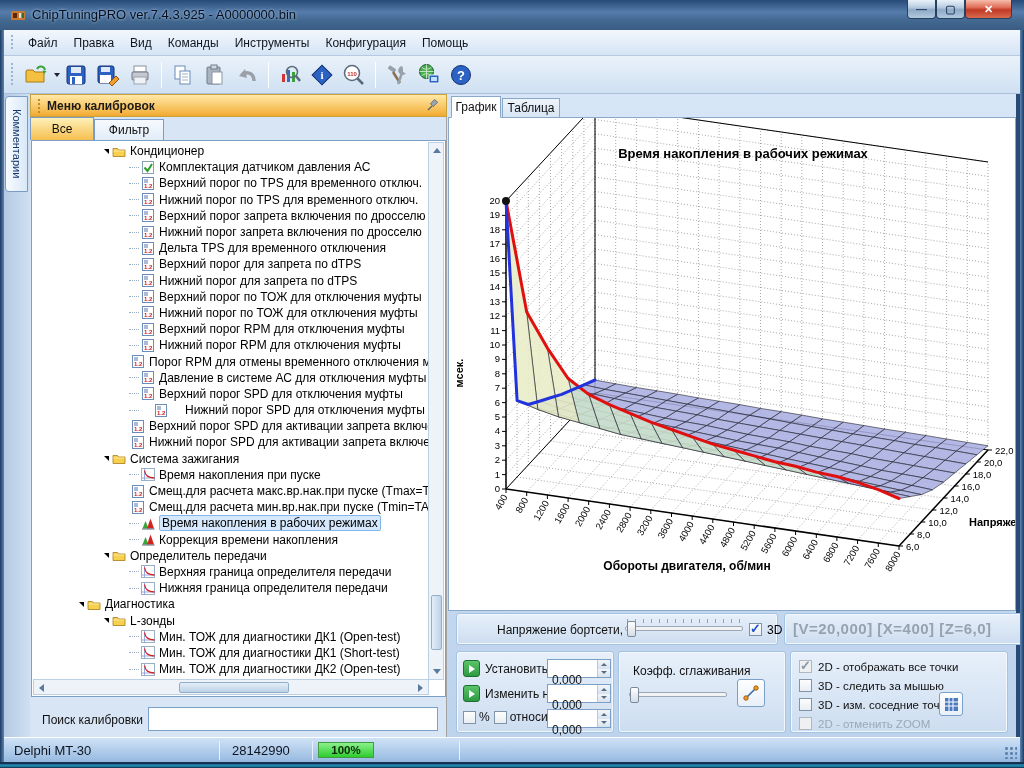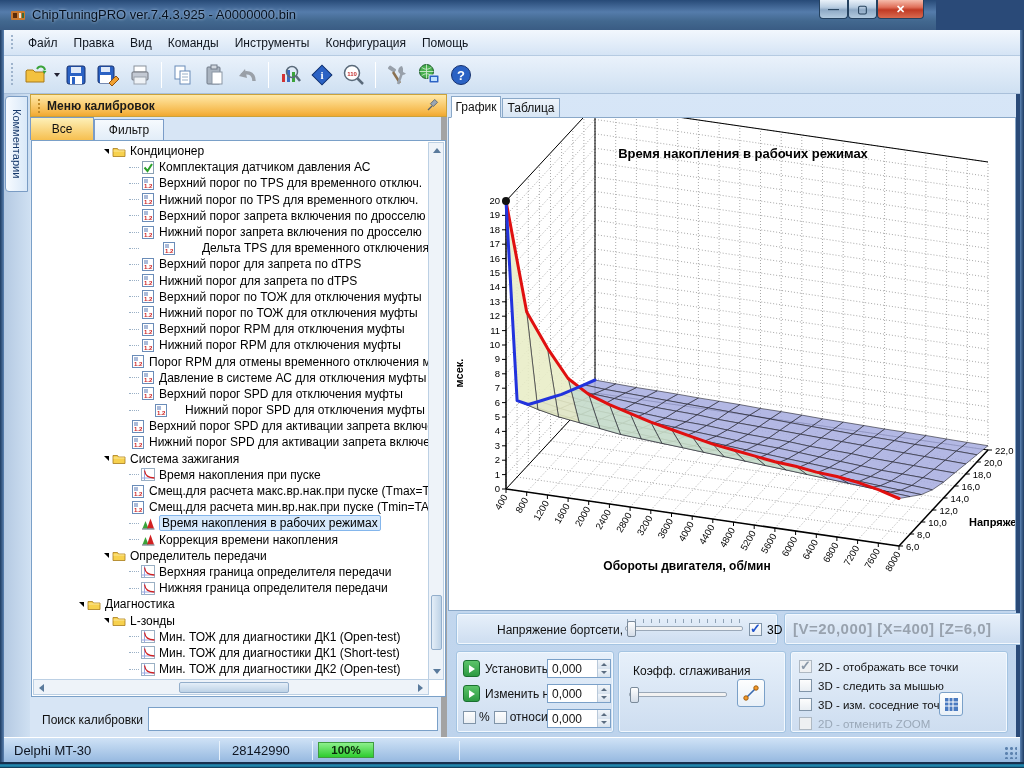--- a/index.html
+++ b/index.html
@@ -1,21 +1,21 @@
 <!DOCTYPE html>
 <html><head>
 <meta charset="utf-8">
 <style>
   * { box-sizing: border-box; margin:0; padding:0; }
   html,body { width:1024px; height:768px; overflow:hidden; }
   body { font-family:"Liberation Sans", sans-serif; font-size:12px; background:#2a4a78; position:relative; }
   .abs { position:absolute; }
 
   
-  #titlebar { left:0; top:0; width:936px; height:30px;
+  #titlebar { left:0; top:0; width:1024px; height:30px;
     background:linear-gradient(180deg,#27497六 0,#4d74a4 45%,#3a5f8d);
     background:linear-gradient(180deg,#274a77 0%,#557cab 40%,#42688f 70%,#3a5c84 100%);}
   #app-icon { left:10px; top:7px; width:16px; height:16px; }
   #title-text { left:32px; top:7px; color:#06101e; font-size:13px; text-shadow:0 0 3px #b9cfe8; white-space:nowrap; }
   .winbtns { right:12px; top:0; height:19px; display:flex; position:absolute; }
   .winbtn { height:19px; border:1px solid #24415f; border-top:none; border-radius:0 0 4px 4px;
     display:flex; align-items:center; justify-content:center; color:#fff; font-size:11px; font-weight:bold;
     background:linear-gradient(180deg,#e9f1f9 0%,#b9cde1 40%,#8ea9c5 55%,#b2cadf 100%); color:#29455f;}
   .winbtn.min { width:29px;} .winbtn.max { width:29px;}
   .winbtn.close { width:47px; background:linear-gradient(180deg,#f6bcab 0%,#e0705a 40%,#c03a24 55%,#d96a50 100%); color:#fff;}
@@ -28,21 +28,21 @@
   .tb-btn svg { width:24px; height:24px; }
   .dd-arrow { width:0; height:0; border-left:3.5px solid transparent; border-right:3.5px solid transparent; border-top:4px solid #223; margin-left:2px; }
 
   
   #left-strip { left:4px; top:94px; width:26px; height:643px; background:linear-gradient(90deg,#b4c9e2,#cfe0f2); }
   #comments-tab { left:5px; top:96px; width:23px; height:96px; background:linear-gradient(90deg,#f7fbff,#d9e8f8);
     border:1px solid #7a9cc4; border-radius:4px 0 0 4px; writing-mode:vertical-rl;
     display:flex; align-items:center; justify-content:center; font-size:11px; color:#16396b; }
 
   
-  #calib-panel { left:30px; top:94px; width:417px; height:643px; background:#d7e5f5; border-right:6px solid #a3a3a3;}
+  #calib-panel { left:30px; top:94px; width:417px; height:643px; background:#d7e5f5; border-right:1px solid #a3a3a3;}
   #calib-header { left:0; top:0; width:417px; height:23px; background:linear-gradient(180deg,#ffe9a8,#f6b84a 80%,#f0a830);
     border:1px solid #caa23c; display:flex; align-items:center; }
   #calib-header .grip { background-image:radial-gradient(circle,#c08a28 1px,transparent 1.3px); }
   #calib-title { font-weight:bold; color:#1a1a1a; font-size:12px; }
   #pin-icon { position:absolute; right:7px; top:4px; width:13px; height:13px; }
   .ltab { position:absolute; top:23px; height:23px; border:1px solid #7a9cc8; border-bottom:none;
     display:flex; align-items:center; justify-content:center; font-size:12px; color:#111; }
   #tab-vse { left:0; width:64px; background:linear-gradient(180deg,#fdf0b8,#f6bf4f); z-index:2; }
   #tab-filtr { left:64px; width:70px; background:linear-gradient(180deg,#f6fafe,#e2edf8); top:25px; height:21px;}
   #tree-box { left:1px; top:46px; width:415px; height:557px; background:#fff; border:1px solid #7aa0c8; }
@@ -86,21 +86,21 @@
   .cb.checked.gray::after { color:#8a98a8; }
   .cb.disabled { background:#eef0f2; border-color:#aeb8c2; }
   #gb-coords { left:337px; top:519px; width:248px; height:32px; }
   #coords-text { position:absolute; left:8px; top:6px; font-size:15px; font-weight:bold; color:#98a2ae; letter-spacing:0.5px; white-space:nowrap;}
   #gb-edit { left:9px; top:557px; width:158px; height:82px; }
   .erow { position:absolute; left:6px; display:flex; align-items:center; }
   .green-btn { width:17px; height:17px; background:linear-gradient(180deg,#5cc46a,#2d9a42); border:1px solid #1a7030; border-radius:3px; display:flex; align-items:center; justify-content:center; margin-right:5px; }
   .green-btn i { width:0; height:0; border-left:6px solid #fff; border-top:4px solid transparent; border-bottom:4px solid transparent; }
   .erow .elabel { font-size:12px; color:#111; }
   .spin { position:absolute; width:64px; height:19px; border:1px solid #7aa0c8; background:#fff; display:flex; }
-  .spin .val { flex:1; font-size:12px; padding:2px 0 0 4px; color:#111; }
+  .spin .val { flex:1; font-size:12px; padding:2px 0 0 4px; color:#111;margin-top:11px; }
   .spin .arrows { width:13px; border-left:1px solid #b9c9da; display:flex; flex-direction:column; }
   .spin .arrows div { flex:1; background:linear-gradient(180deg,#f2f6fa,#d7e2ee); display:flex; align-items:center; justify-content:center; }
   .spin .arrows div::after{ content:""; width:0; height:0; border-left:3px solid transparent; border-right:3px solid transparent; }
   .spin .arrows .up::after { border-bottom:3.5px solid #5a6c80; }
   .spin .arrows .dn::after { border-top:3.5px solid #5a6c80; }
   #gb-smooth { left:171px; top:557px; width:168px; height:82px; }
   #smooth-label { position:absolute; left:14px; top:12px; font-size:12px; color:#111; }
   .sq-btn { position:absolute; width:28px; height:28px; background:linear-gradient(180deg,#fdfefe,#e8f0f8); border:1px solid #7aa0c8; border-radius:3px; display:flex; align-items:center; justify-content:center; }
   #gb-options { left:343px; top:557px; width:218px; height:82px; }
   .orow { position:absolute; left:8px; display:flex; align-items:center; height:15px; }
@@ -322,21 +322,21 @@
           </div>
           <div class="trow" style="padding-left: 95px;">
             <span class="conn"></span>
             <svg class="ticon" viewBox="0 0 14 13">
               <rect x="1.5" y="0.5" width="11" height="12" fill="#fff" stroke="#6a8cb8"></rect>
               <path d="M3 3 h4 M3 5 h4" stroke="#4466aa" stroke-width="0.9"></path>
               <text x="3" y="11" font-size="6" fill="#cc2222" font-weight="bold" font-family="Liberation Sans, sans-serif">1.2</text>
             </svg>
             <span class="lbl">Нижний порог запрета включения по дросселю</span>
           </div>
-          <div class="trow" style="padding-left: 95px; justify-content: space-between;">
+          <div class="trow" style="padding-left: 95px;">
             <span class="conn"></span>
             <svg class="ticon" viewBox="0 0 14 13">
               <rect x="1.5" y="0.5" width="11" height="12" fill="#fff" stroke="#6a8cb8"></rect>
               <path d="M3 3 h4 M3 5 h4" stroke="#4466aa" stroke-width="0.9"></path>
               <text x="3" y="11" font-size="6" fill="#cc2222" font-weight="bold" font-family="Liberation Sans, sans-serif">1.2</text>
             </svg>
             <span class="lbl">Дельта TPS для временного отключения</span>
           </div>
           <div class="trow" style="padding-left: 95px;">
             <span class="conn"></span>

